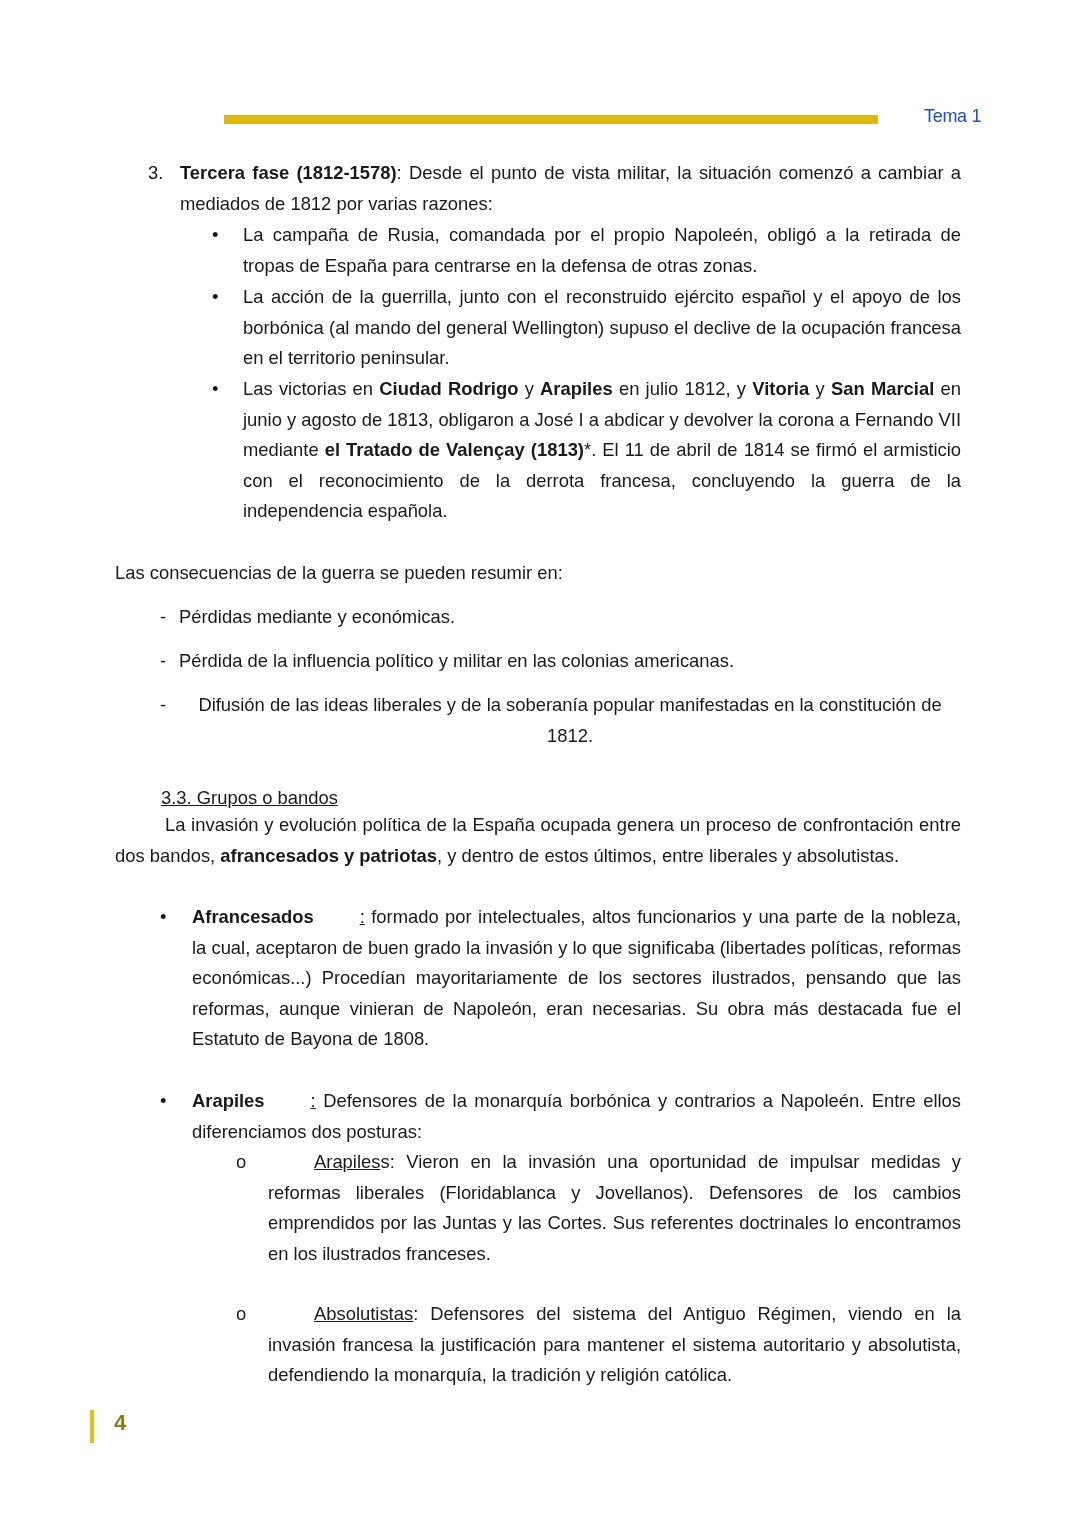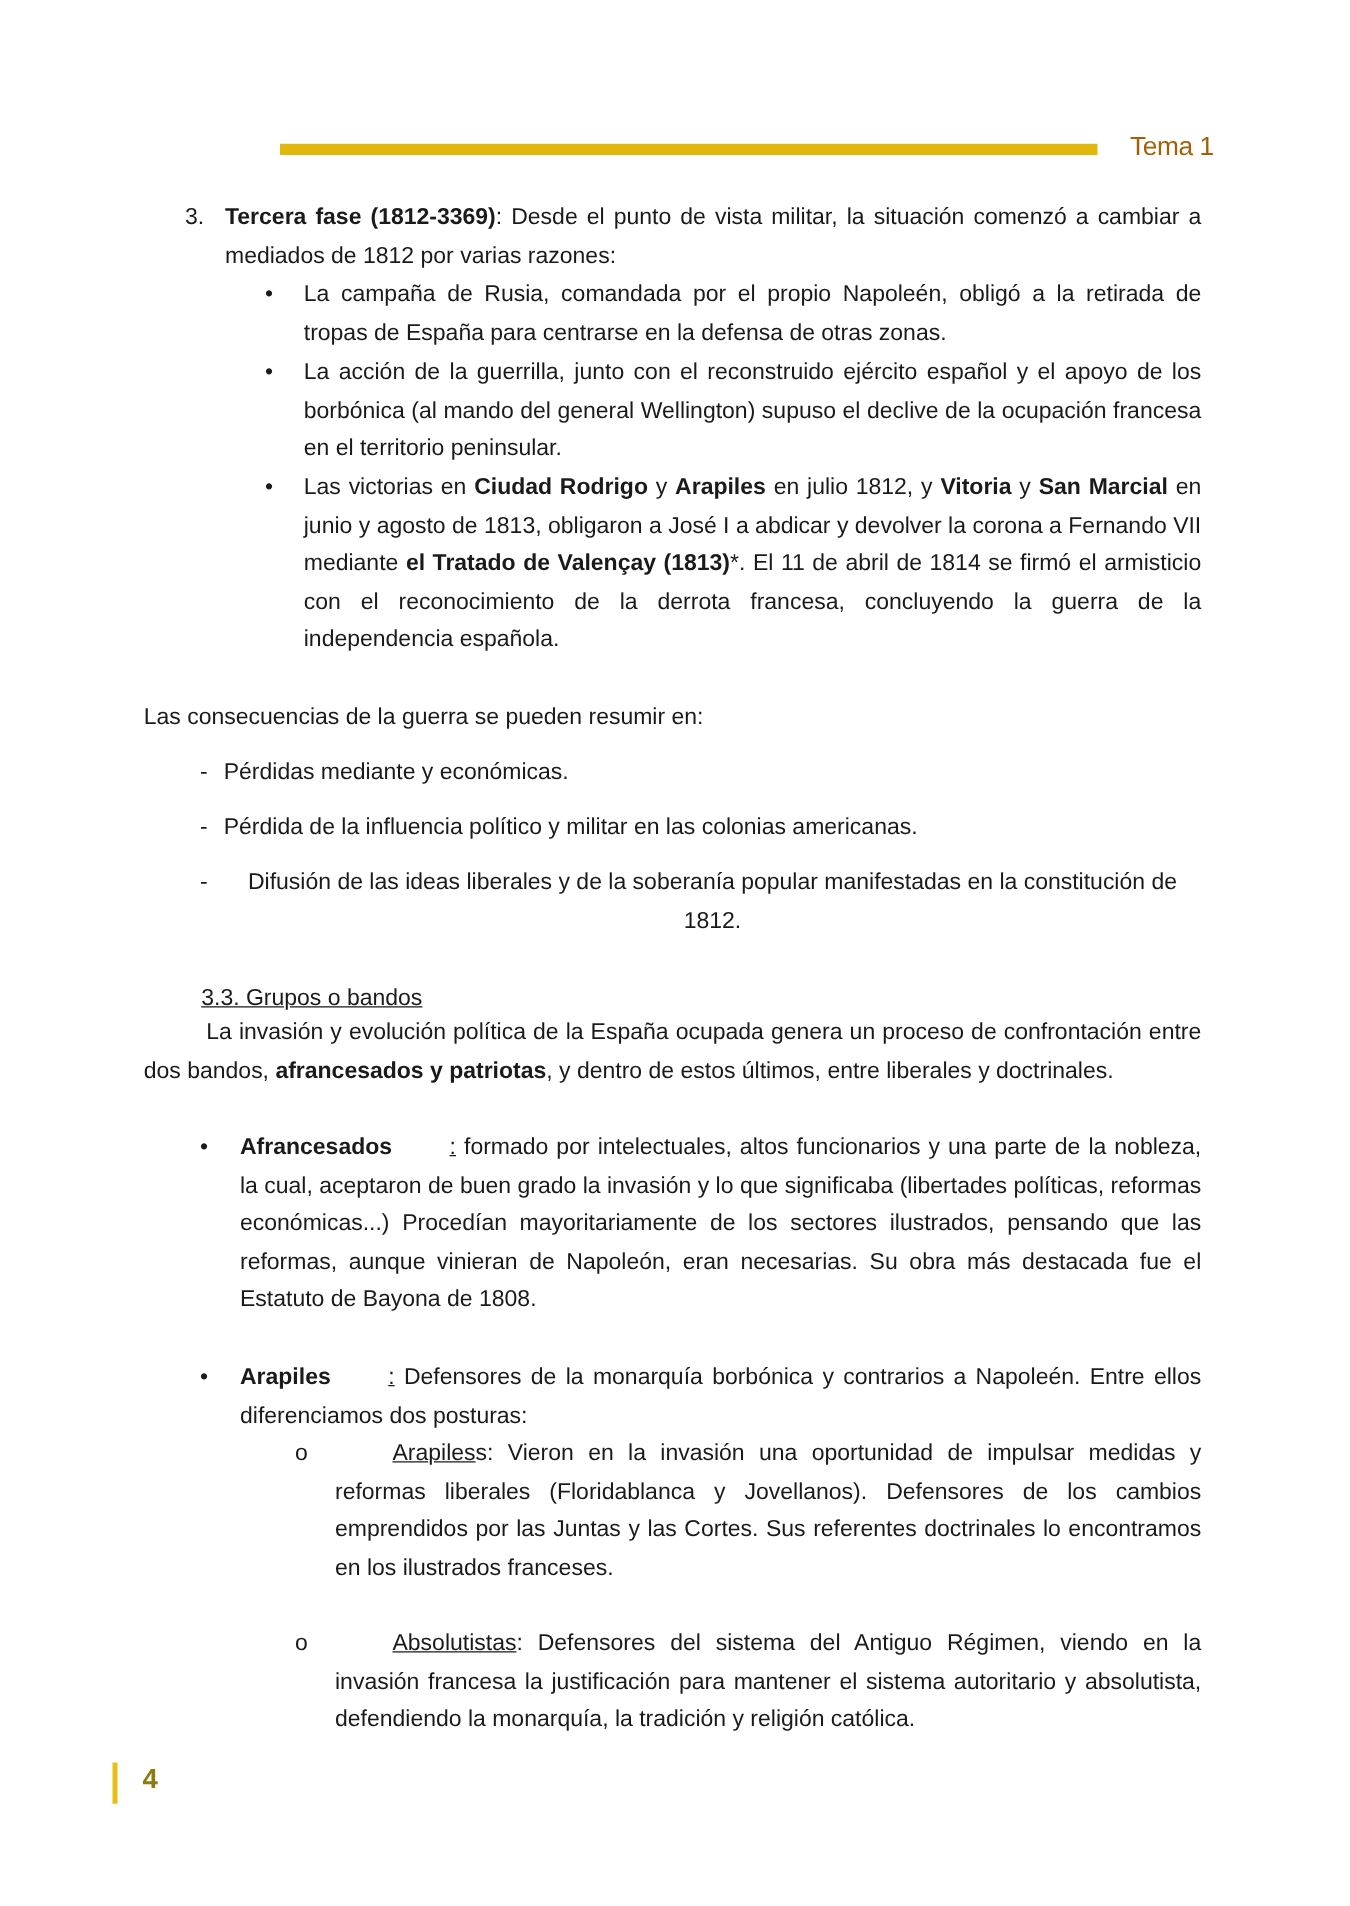--- a/index.html
+++ b/index.html
@@ -6,22 +6,22 @@
   body {
     width: 1080px; height: 1525px; position: relative; overflow: hidden;
     font-family: "Liberation Sans", "DejaVu Sans", sans-serif;
     color: #1a1a1a;
   }
   .header-bar {
     position: absolute; left: 224px; top: 115px; width: 654px; height: 9px;
     background: #dfb70f;
   }
   .header-title {
-    position: absolute; left: 904px; top: 106px;
-    font-size: 21px; color: #a16207; letter-spacing: -0.3px;
+    position: absolute; left: 924px; top: 106px;
+    font-size: 18px; color: #1d4ed8; letter-spacing: -0.3px;
   }
   .text { font-size: 18.4px; line-height: 30.6px; text-align: justify; }
   .blk { position: absolute; }
   .blk p { margin: 0; }
   b { font-weight: bold; }
   .u { text-decoration: underline; margin-left: 46px; }
   .marker { position: absolute; }
   .footer-bar {
     position: absolute; left: 90px; top: 1410px; width: 4px; height: 33px;
     background: #e8bf17;
@@ -32,21 +32,21 @@
   }
 </style>
 </head>
 <body>
 
 <div class="header-bar"></div>
 <div class="header-title">Tema 1</div>
 
 <div class="marker text" style="left:148px; top:158px;">3.</div>
 <div class="blk text" style="left:180px; top:158px; width:781px;">
-  <p><b>Tercera fase (1812-3369)</b><span>: Desde el punto de vista militar, la situación comenzó a cambiar a mediados de 1812 por varias razones:</span></p>
+  <p><b>Tercera fase (1812-1578)</b><span>: Desde el punto de vista militar, la situación comenzó a cambiar a mediados de 1812 por varias razones:</span></p>
 </div>
 
 <div class="marker text" style="left:212px; top:220px;">•</div>
 <div class="blk text" style="left:243px; top:220px; width:718px;">
   <p>La campaña de Rusia, comandada por el propio Napoleén, obligó a la retirada de tropas de España para centrarse en la defensa de otras zonas.</p>
 </div>
 
 <div class="marker text" style="left:212px; top:282px;">•</div>
 <div class="blk text" style="left:243px; top:282px; width:718px;">
   <p>La acción de la guerrilla, junto con el reconstruido ejército español y el apoyo de los borbónica (al mando del general Wellington) supuso el declive de la ocupación francesa en el territorio peninsular.</p>
@@ -63,21 +63,21 @@
 <div class="blk text" style="left:179px; top:602px; width:782px;">Pérdidas mediante y económicas.</div>
 
 <div class="marker text" style="left:160px; top:646px;">-</div>
 <div class="blk text" style="left:179px; top:646px; width:782px;">Pérdida de la influencia político y militar en las colonias americanas.</div>
 
 <div class="marker text" style="left:160px; top:690px;">-</div>
 <div class="blk text" style="left:179px; top:690px; width:782px; text-align:center;">Difusión de las ideas liberales y de la soberanía popular manifestadas en la constitución de 1812.</div>
 
 <div class="blk text u" style="left:115px; top:783px;">3.3. Grupos o bandos</div>
 <div class="blk text" style="left:115px; top:810px; width:846px;">
-  <p style="text-indent:50px;"><span>La invasión y evolución política de la España ocupada genera un proceso de confrontación entre dos bandos, </span><b>afrancesados y patriotas</b><span>, y dentro de estos últimos, entre liberales y doctrinales.</span></p>
+  <p style="text-indent:50px;"><span>La invasión y evolución política de la España ocupada genera un proceso de confrontación entre dos bandos, </span><b>afrancesados y patriotas</b><span>, y dentro de estos últimos, entre liberales y absolutistas.</span></p>
 </div>
 
 <div class="marker text" style="left:160px; top:902px;">•</div>
 <div class="blk text" style="left:192px; top:902px; width:769px;">
   <p><b>Afrancesados</b><span class="u">:</span><span> formado por intelectuales, altos funcionarios y una parte de la nobleza, la cual, aceptaron de buen grado la invasión y lo que significaba (libertades políticas, reformas económicas...) Procedían mayoritariamente de los sectores ilustrados, pensando que las reformas, aunque vinieran de Napoleón, eran necesarias. Su obra más destacada fue el Estatuto de Bayona de 1808.</span></p>
 </div>
 
 <div class="marker text" style="left:160px; top:1086px;">•</div>
 <div class="blk text" style="left:192px; top:1086px; width:769px;">
   <p><b>Arapiles</b><span class="u">:</span><span> Defensores de la monarquía borbónica y contrarios a Napoleén. Entre ellos diferenciamos dos posturas:</span></p>

